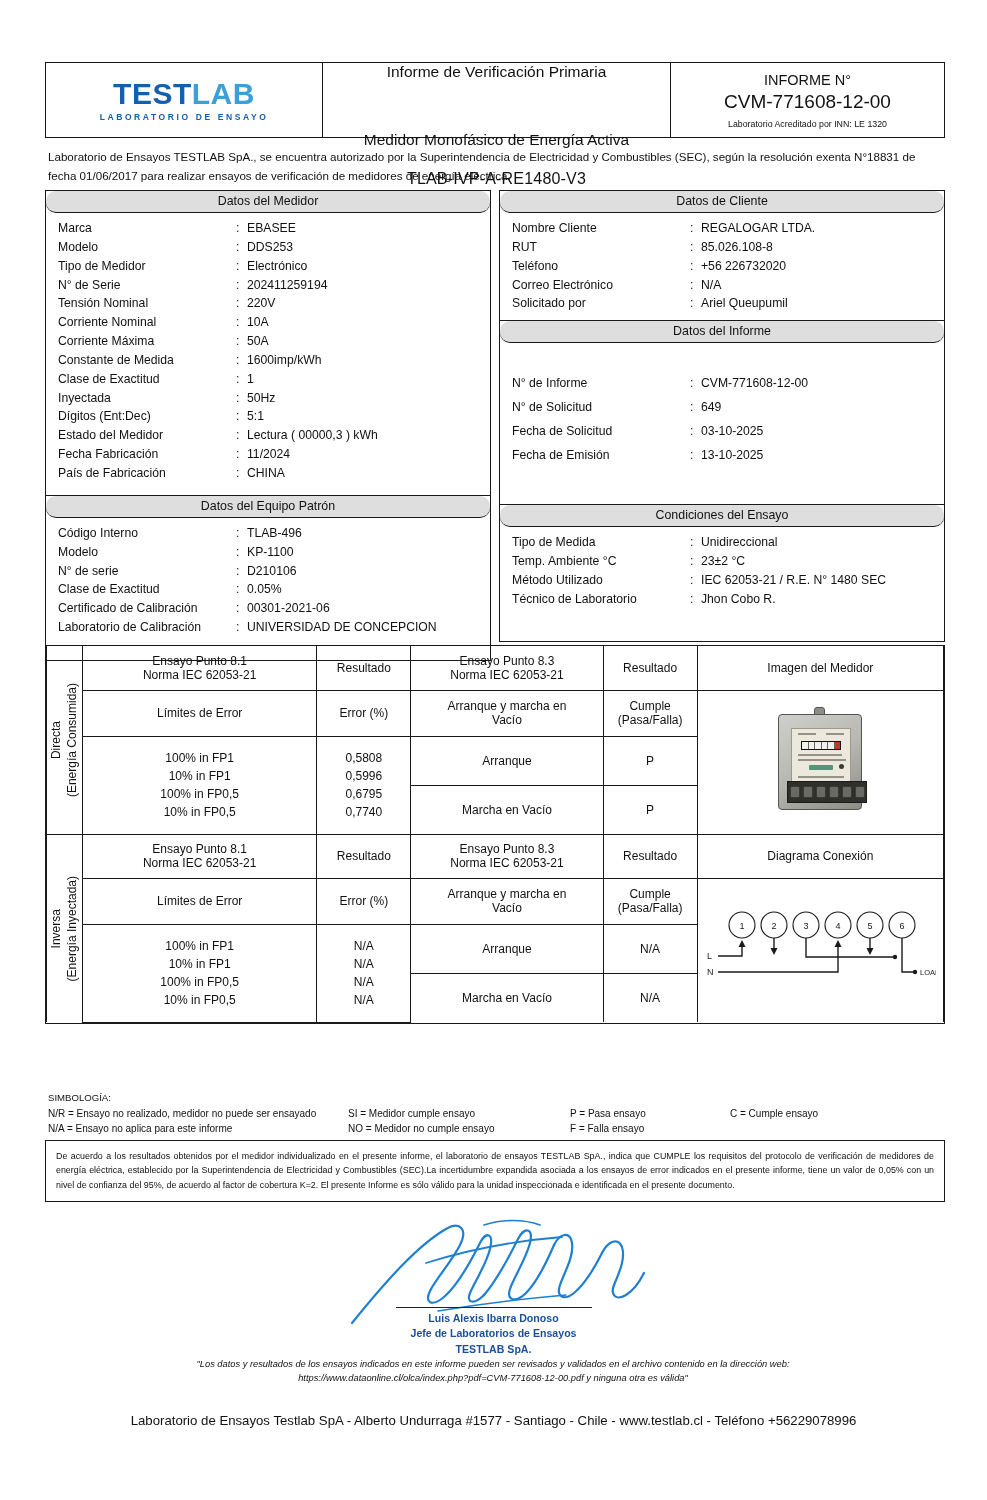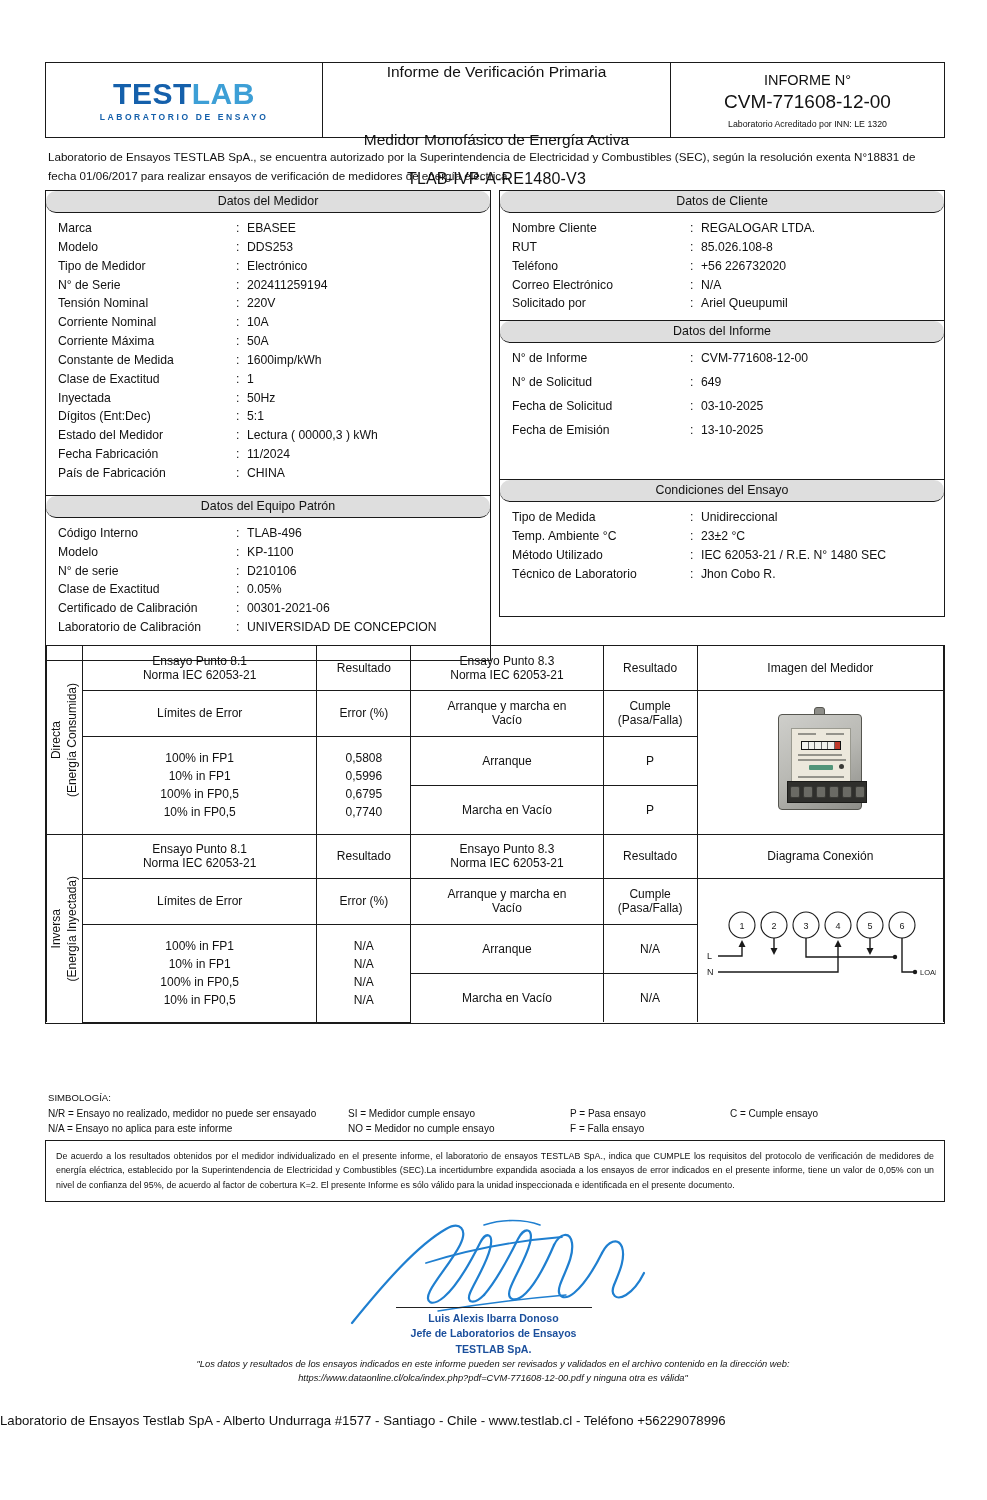--- a/index.html
+++ b/index.html
@@ -233,21 +233,21 @@
   .sig-role  { font-size: 10.6px; font-weight: bold; color: #1b4f9c; line-height: 1.45; }
   .sig-org   { font-size: 10.6px; font-weight: bold; color: #1b4f9c; line-height: 1.45; }
 
   .disclaimer {
     position: absolute; left: 93px; top: 1358px; width: 800px;
     font-size: 9.3px; font-style: italic; line-height: 1.5;
     text-align: center;
   }
   .footer {
     position: absolute; left: 0; top: 1413px; width: 987px;
-    text-align: left; font-size: 13.2px;
+    text-align: center; font-size: 13.2px;
   }
 </style>
 </head>
 <body>
 
 <div class="page">
 
   <div class="header">
     <div class="hdr-logo">
       <div class="logo-main"><span class="logo-test">TEST</span><span class="logo-lab">LAB</span></div>
@@ -409,21 +409,21 @@
               </div>
             <div class="frow">
                 <span class="flabel">Solicitado por</span>
                 <span class="fsep">:</span>
                 <span class="fval">Ariel Queupumil</span>
               </div>
           </div>
         </div>
         <div class="ibox">
           <div class="ibox-title">Datos del Informe</div>
-          <div class="ibox-body pad-bottom-4" style="padding-top:4px;">
+          <div class="ibox-body pad-bottom-4" style="padding-top:12px;margin-top:17px;">
             <div class="frow" style="line-height:1.95;">
                 <span class="flabel">N° de Informe</span>
                 <span class="fsep">:</span>
                 <span class="fval">CVM-771608-12-00</span>
               </div>
             <div class="frow" style="line-height:1.95;">
                 <span class="flabel">N° de Solicitud</span>
                 <span class="fsep">:</span>
                 <span class="fval">649</span>
               </div>

